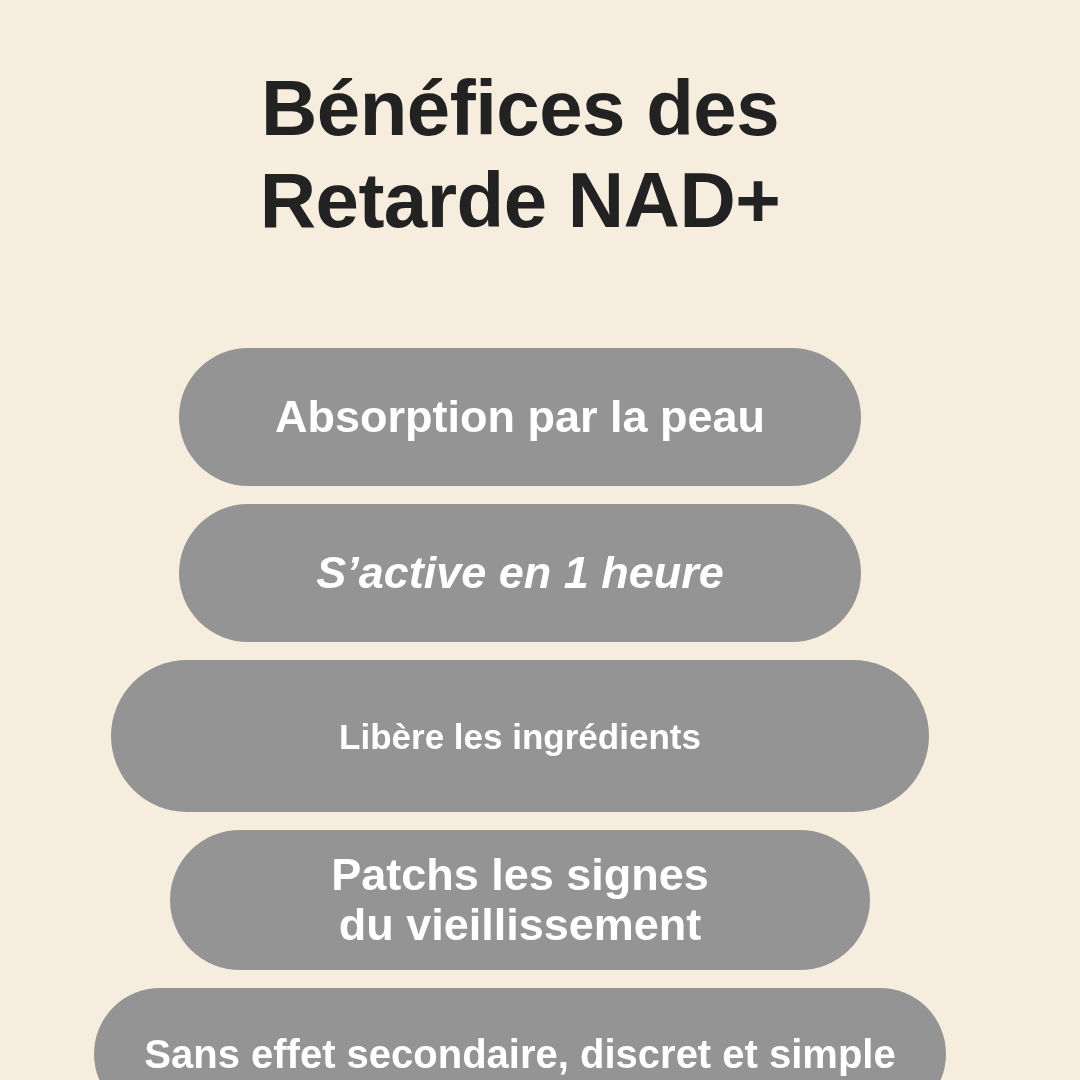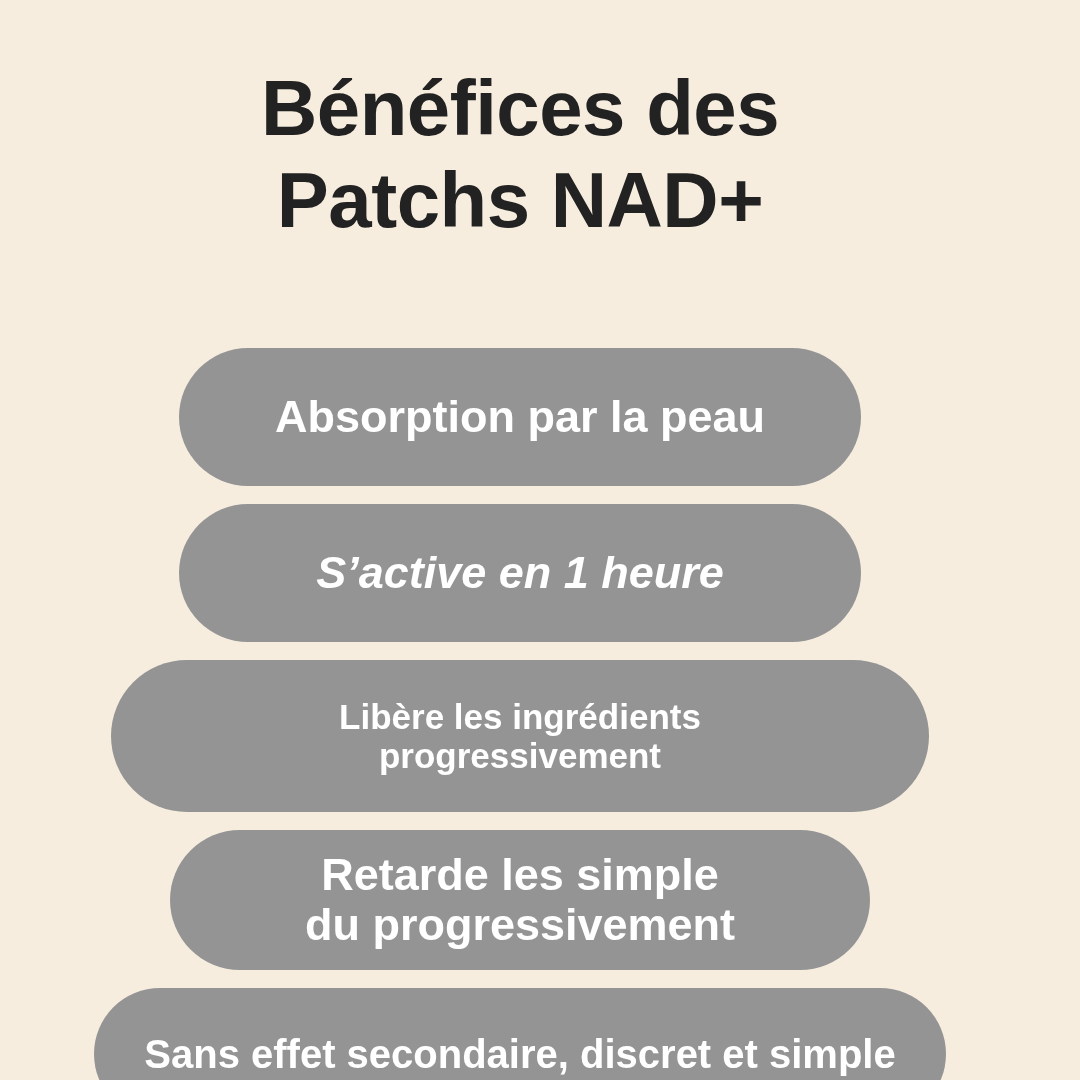--- a/index.html
+++ b/index.html
@@ -87,44 +87,43 @@
     margin-bottom: 0;
   }
 </style>
 </head>
 <body>
 
 <div class="poster">
 
   <h1 class="title">
     <span class="line">Bénéfices des</span>
-    <span class="line">Patchs NAD+</span>
+    <span class="line">Retarde NAD+</span>
   </h1>
 
   <div class="pills">
 
     <div class="pill pill-1">
       <span class="pill-text">Absorption par la peau</span>
     </div>
 
     <div class="pill pill-2">
       <span class="pill-text">S’active en 1 heure</span>
     </div>
 
     <div class="pill pill-3">
       <span>
         <span class="pill-text">Libère les ingrédients</span>
-        <span class="pill-text">progressivement</span>
       </span>
     </div>
 
     <div class="pill pill-4">
       <span>
-        <span class="pill-text">Retarde les simple</span>
-        <span class="pill-text">du progressivement</span>
+        <span class="pill-text">Patchs les signes</span>
+        <span class="pill-text">du vieillissement</span>
       </span>
     </div>
 
     <div class="pill pill-5">
       <span class="pill-text">Sans effet secondaire, discret et simple</span>
     </div>
 
   </div>
 </div>
 

